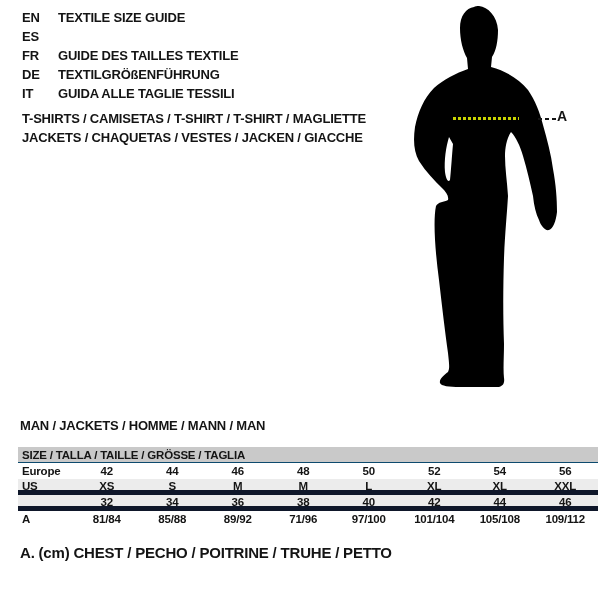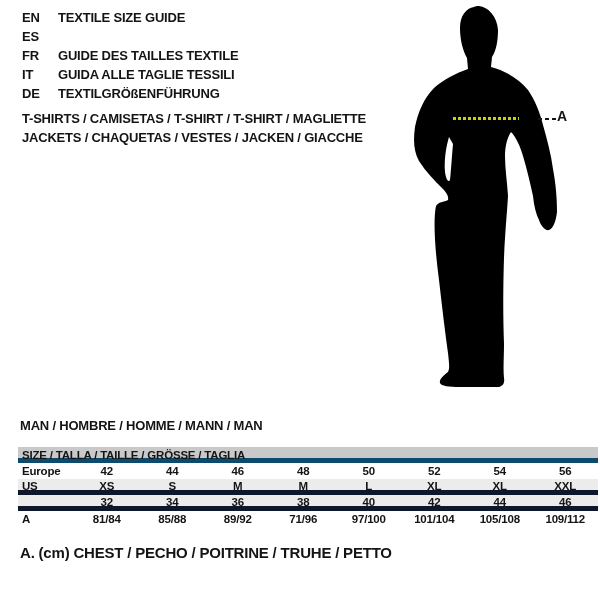--- a/index.html
+++ b/index.html
@@ -25,21 +25,21 @@
     position:absolute; left:538px; top:118px; width:21px; height:2px;
     background:repeating-linear-gradient(90deg, #141414 0 4px, rgba(0,0,0,0) 4px 7px);
   }
   .measure-label { position:absolute; left:557px; top:108px; font-size:14px; }
   
   .section-title { position:absolute; left:20px; top:418px; font-size:13px; letter-spacing:-0.2px; }
   
   .size-table { position:absolute; left:18px; top:447px; width:580px; font-size:11.5px; letter-spacing:-0.2px; }
   .thead {
     height:16px; line-height:16px; box-sizing:border-box; padding-left:4px;
-    background:var(--header-bg,#c9c9c9); border-bottom:5px solid #0c4a6e;
+    background:var(--header-bg,#c9c9c9); border-bottom:1px solid #0c4a6e;
   }
   .trow {
     display:grid; grid-template-columns:56px repeat(8,1fr);
     height:16px; line-height:15px; box-sizing:border-box; align-items:center;
   }
   .trow.stripe { background:var(--stripe-bg,#ececec); border-bottom:5px solid #0f172a; }
   .trow .lbl { padding-left:4px; }
   .trow .val { text-align:center; }
   
   .footnote { position:absolute; left:20px; top:544px; font-size:15px; letter-spacing:-0.2px; }
@@ -55,26 +55,26 @@
       <span>TEXTILE SIZE GUIDE</span>
     </div>
     <div class="lang-row">
       <span class="lang-code">ES</span>
     </div>
     <div class="lang-row">
       <span class="lang-code">FR</span>
       <span>GUIDE DES TAILLES TEXTILE</span>
     </div>
     <div class="lang-row">
+      <span class="lang-code">DE</span>
+      <span>TEXTILGRÖßENFÜHRUNG</span>
+    </div>
+    <div class="lang-row">
       <span class="lang-code">IT</span>
       <span>GUIDA ALLE TAGLIE TESSILI</span>
-    </div>
-    <div class="lang-row">
-      <span class="lang-code">DE</span>
-      <span>TEXTILGRÖßENFÜHRUNG</span>
     </div>
   </div>
 
   <div class="cats">
     <div>T-SHIRTS / CAMISETAS / T-SHIRT / T-SHIRT / MAGLIETTE</div>
     <div>JACKETS / CHAQUETAS / VESTES / JACKEN / GIACCHE</div>
   </div>
 
   <svg class="man-svg" viewBox="400 5 175 390" xmlns="http://www.w3.org/2000/svg" aria-hidden="true">
     <path class="man-path" d="
@@ -114,21 +114,21 @@
       C 497 16 488 7 479 6
       C 477 6 475 6 474 7
       Z"></path>
     <path d="M449,137 C446,147 444,160 445,172 C446,179 448,183 450,180 C451,170 452,155 453,144 Z" fill="#ffffff"></path>
   </svg>
 
   <div class="measure-yellow"></div>
   <div class="measure-black"></div>
   <div class="measure-label">A</div>
 
-  <div class="section-title">MAN / HOMBRE / HOMME / MANN / MAN</div>
+  <div class="section-title">MAN / JACKETS / HOMME / MANN / MAN</div>
 
   <div class="size-table">
     <div class="thead">SIZE / TALLA / TAILLE / GRÖSSE / TAGLIA</div>
 
     <div class="trow">
       <span class="lbl">Europe</span>
       <span class="val">42</span>
       <span class="val">44</span>
       <span class="val">46</span>
       <span class="val">48</span>

